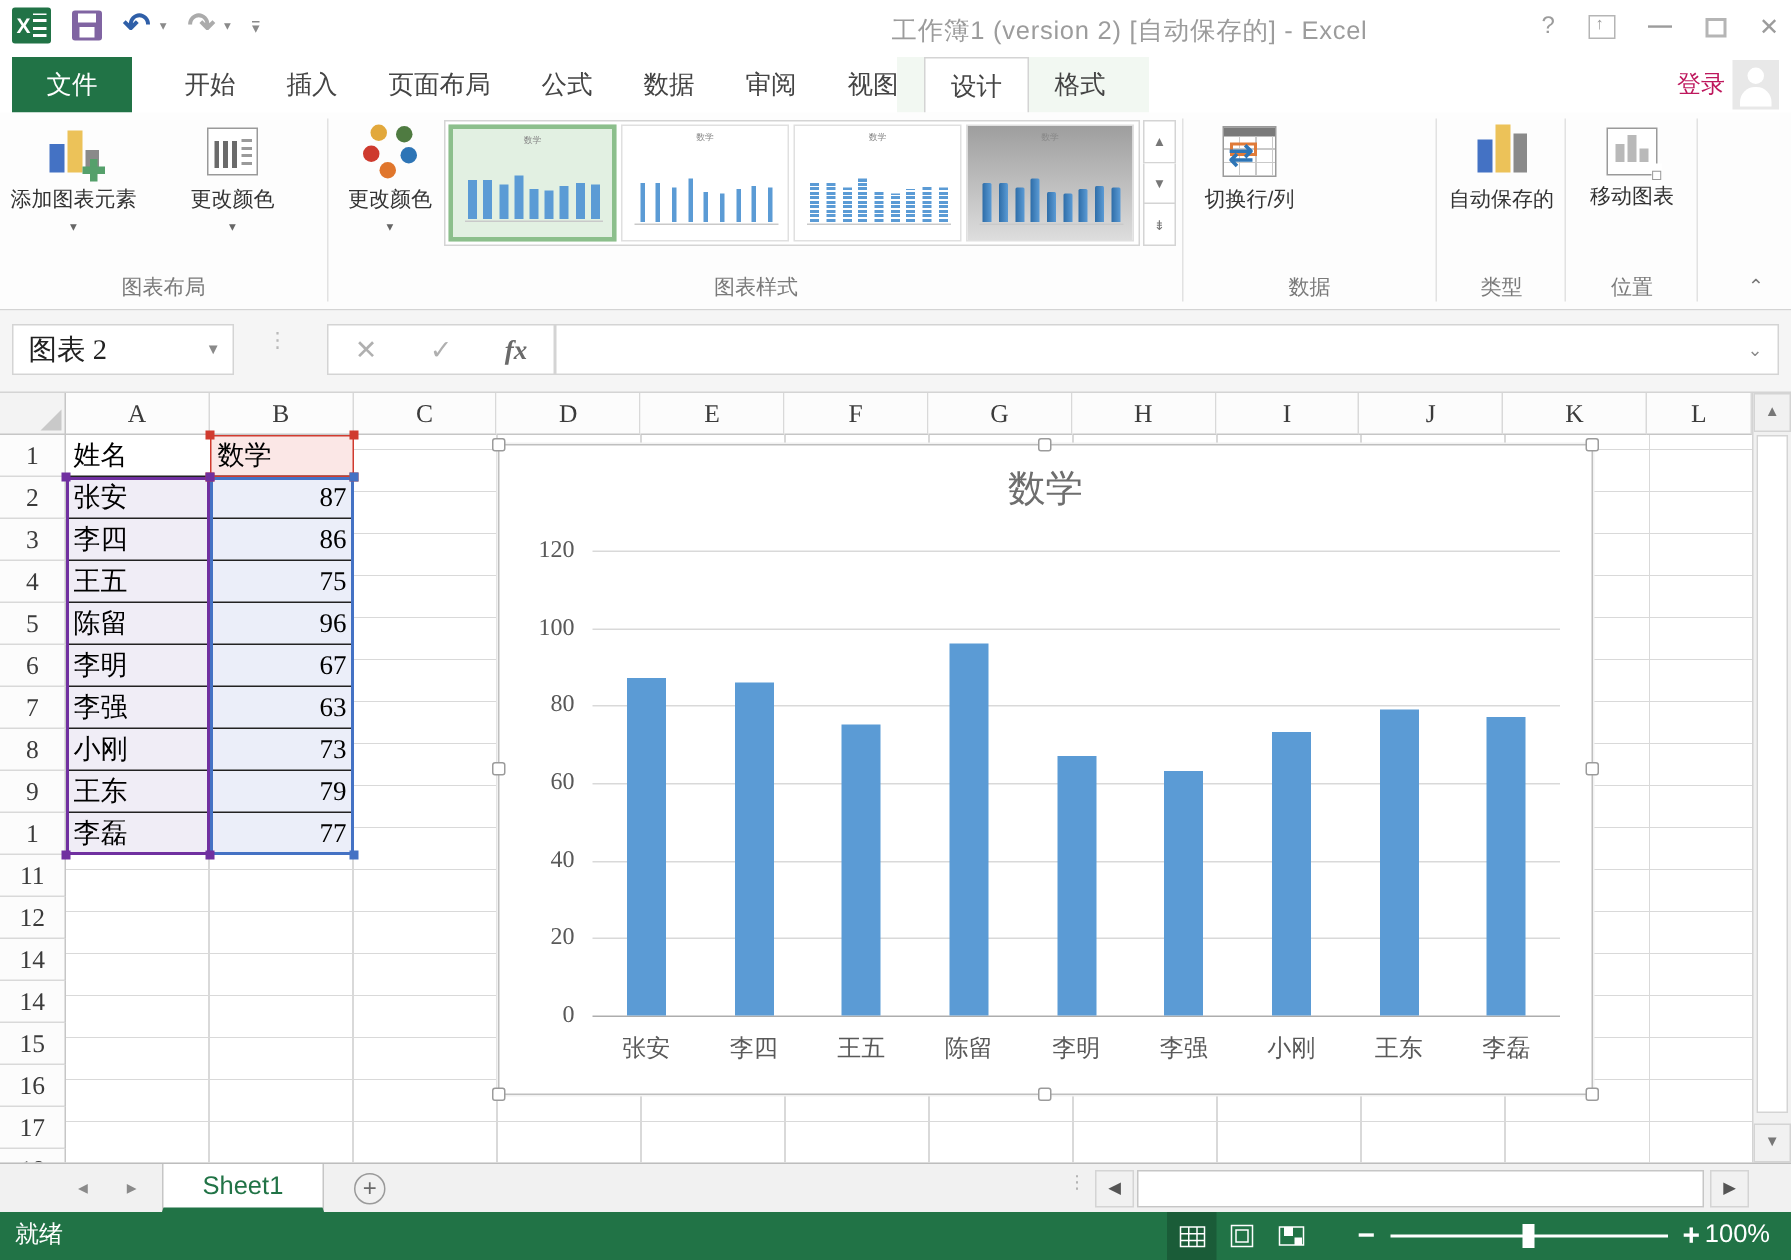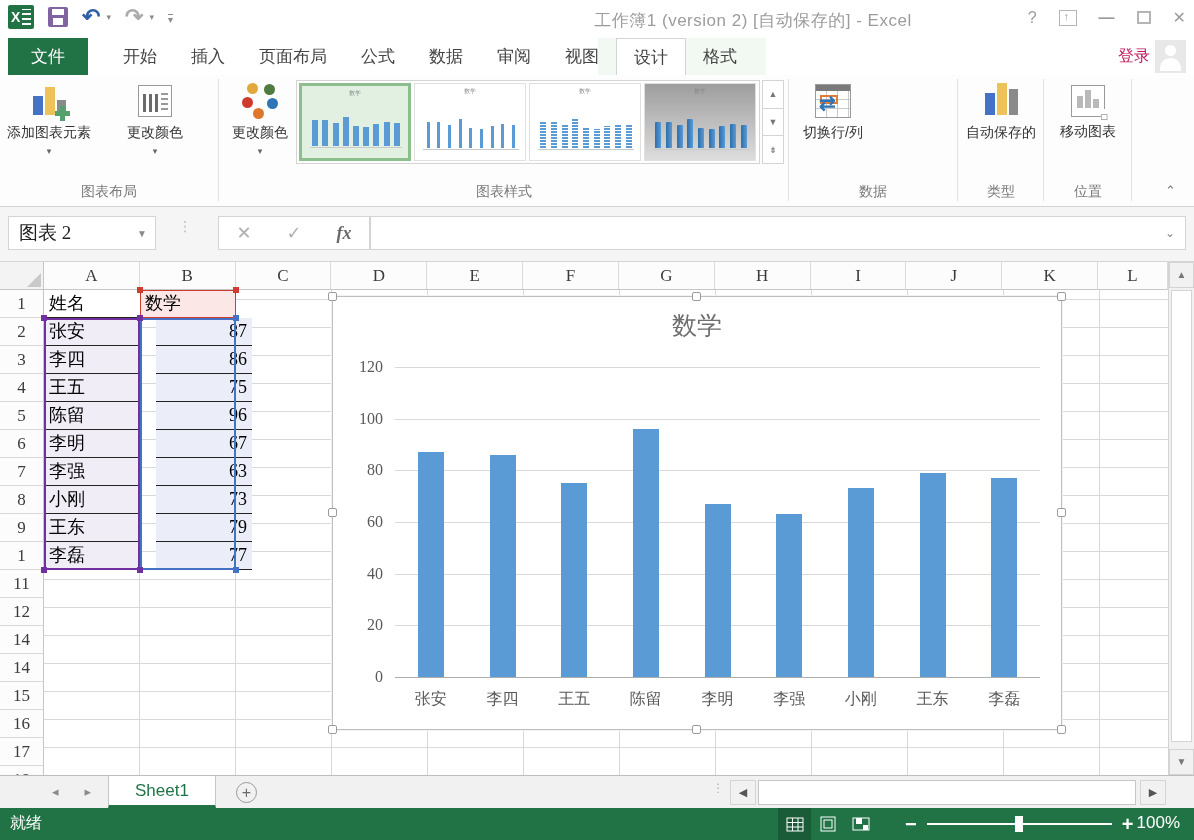--- a/index.html
+++ b/index.html
@@ -143,21 +143,21 @@
   .colhdr.last { width:70px; }
   .rowhdr { position:absolute; left:0; width:44px; height:28px; background:#fcfcfc;
     border-right:1px solid #c6c6c6; border-bottom:1px solid #d9d9d9; text-align:center;
     font-size:17px; color:#3b3b3b; line-height:27px; }
   .cells { position:absolute; left:44px; top:28px; right:0; bottom:0;
     background:
       repeating-linear-gradient(90deg, transparent 0 95px, #d9d9d9 95px 96px),
       repeating-linear-gradient(0deg, transparent 0 27px, #d9d9d9 27px 28px); }
   .cell { position:absolute; width:96px; height:28px; font-size:18px; line-height:27px;
     border-bottom:1px solid #222; background:#fff; padding:0 5px; color:#000; }
-  .cell.num { text-align:right;margin-left:16px; }
+  .cell.num { text-align:right; }
   .cell.hdrB { background:#FBE7E6; }
   .cell.colA.body { background:#F0EDF6; }
   .cell.colB.body { background:#EBEEF9; }
   .rngbox { position:absolute; pointer-events:none; }
   .rng-red   { border:1px solid #D03B2F; }
   .rng-purple{ border:2px solid #7030A0; }
   .rng-blue  { border:2px solid #4472C4; }
   .handle { position:absolute; width:6px; height:6px; }
   .h-red { background:#D03B2F; } .h-purple { background:#7030A0; } .h-blue { background:#4472C4; }
 

